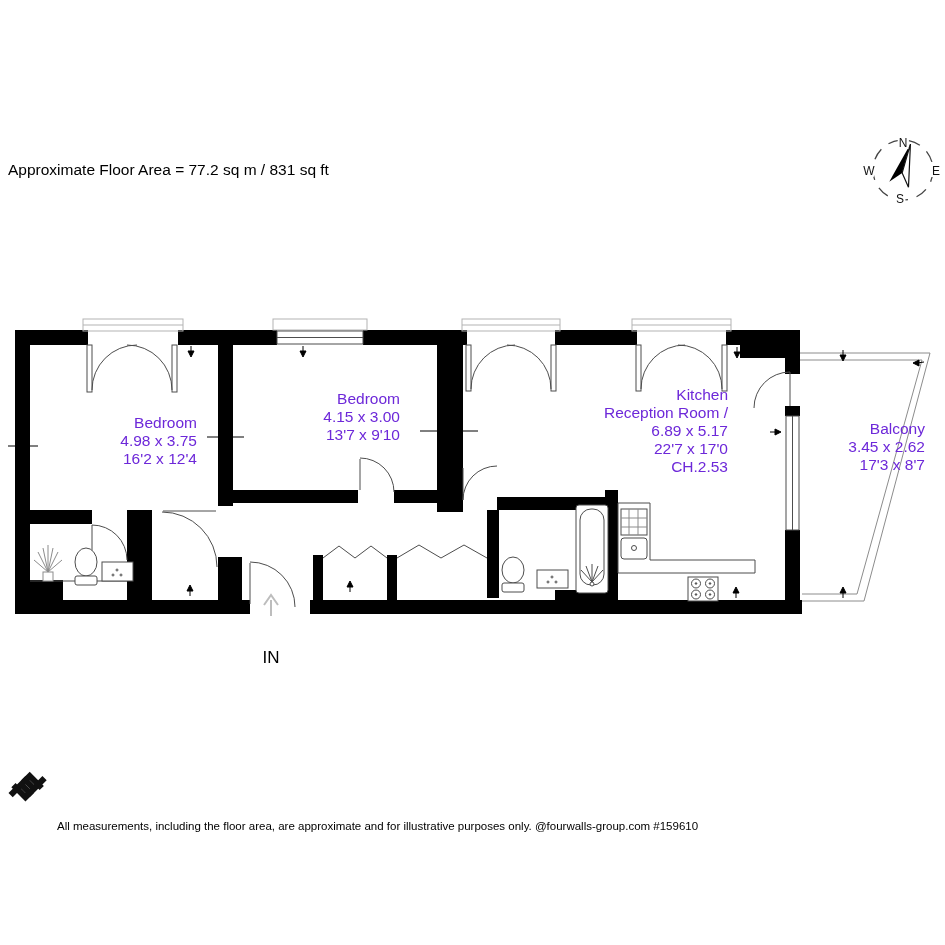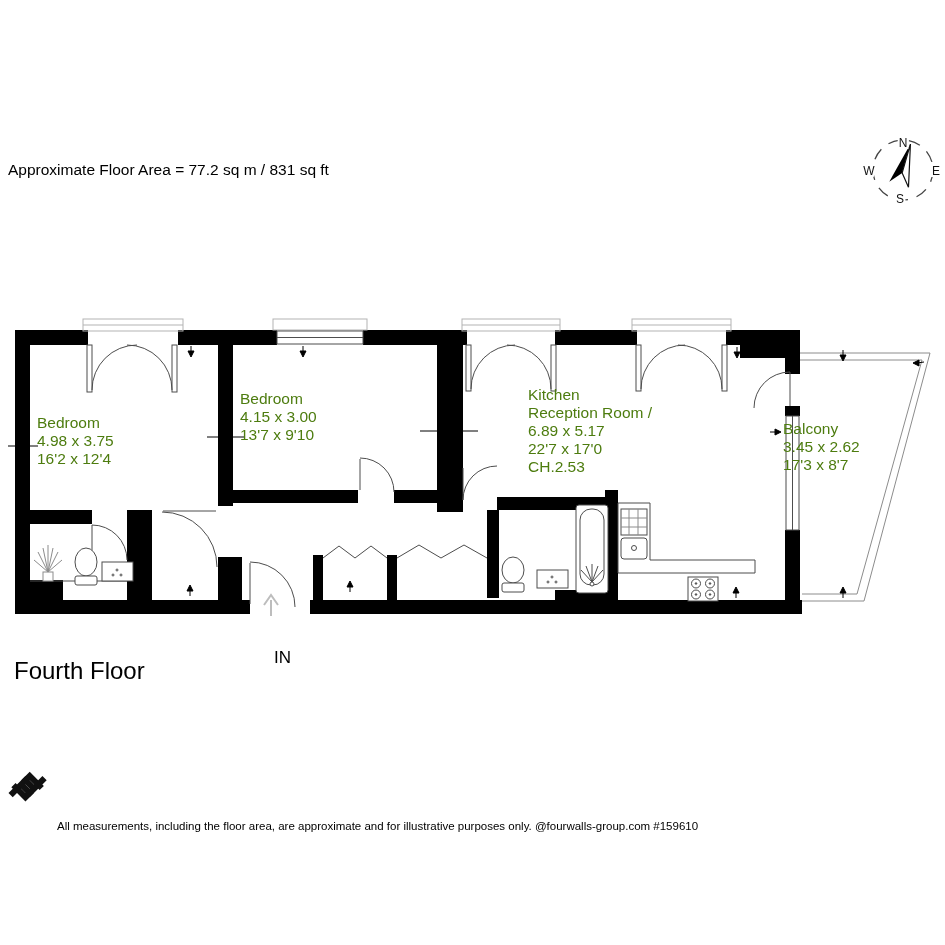--- a/index.html
+++ b/index.html
@@ -3,26 +3,26 @@
 <meta charset="utf-8">
 <style>
   html,body{margin:0;padding:0;background:#fff;}
   .canvas{
     position:relative;width:945px;height:945px;background:#ffffff;
     font-family:"Liberation Sans",sans-serif;color:#111;overflow:hidden;
   }
   .plan-svg{position:absolute;left:0;top:0;}
   .txt{position:absolute;white-space:pre;margin-top:28px;}
   .floor-area{left:8px;top:133px;font-size:15.5px;color:#000;}
-  .room-label{position:absolute;text-align:left;font-size:15.5px;line-height:18px;color:#4d7c0f;}
+  .room-label{position:absolute;text-align:right;font-size:15.5px;line-height:18px;color:#6d28d9;}
   .room-bed1{left:37px;top:414px;width:160px;}
   .room-bed2{left:240px;top:390px;width:160px;}
   .room-reception{left:528px;top:386px;width:200px;}
   .room-balcony{left:783px;top:420px;width:142px;}
-  .in-label{left:251px;top:620px;width:40px;text-align:right;font-size:17px;color:#000;}
+  .in-label{left:251px;top:620px;width:40px;text-align:center;font-size:17px;color:#000;}
   .floor-title{left:14px;top:629px;font-size:24px;color:#000;}
   .footer-line{left:57px;font-size:11.5px;color:#000;}
   .footer-1{top:772px;}
   .footer-2{top:792px;}
 </style>
 </head>
 <body>
 
 <div class="canvas">
 
@@ -266,17 +266,16 @@
   </div>
 
   <div class="room-label room-balcony">
     <div>Balcony</div>
     <div>3.45 x 2.62</div>
     <div>17'3 x 8'7</div>
   </div>
 
   <div class="txt in-label">IN</div>
 
-  <div class="txt floor-title">Fourth Floor</div>
 
   <div class="txt footer-line footer-2">All measurements, including the floor area, are approximate and for illustrative purposes only. @fourwalls-group.com #159610</div>
 
 </div>
 
 </body></html>

